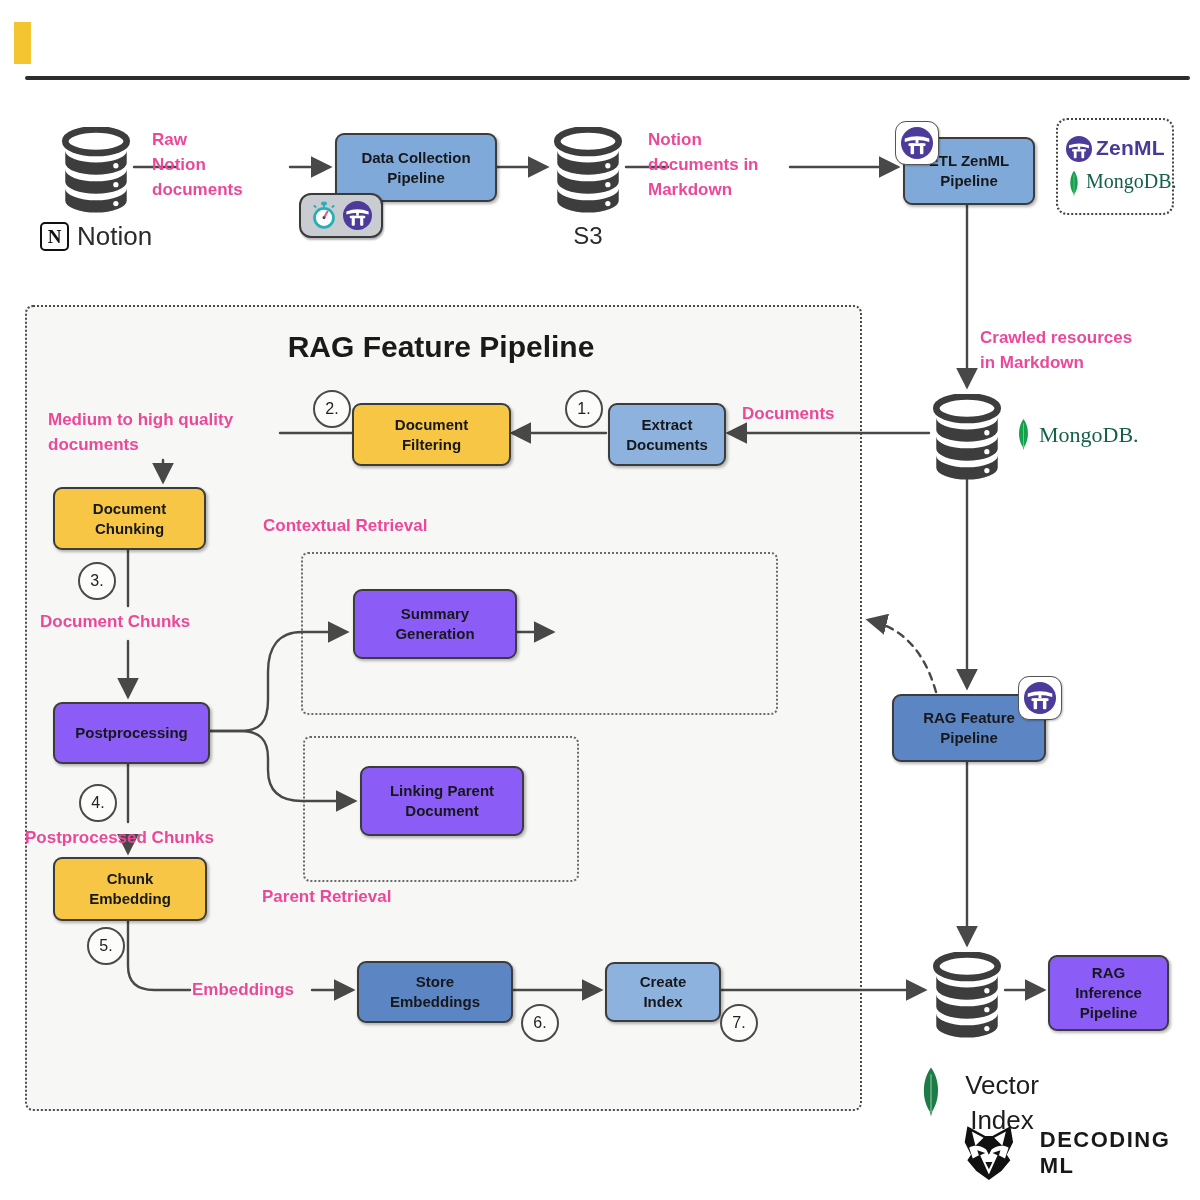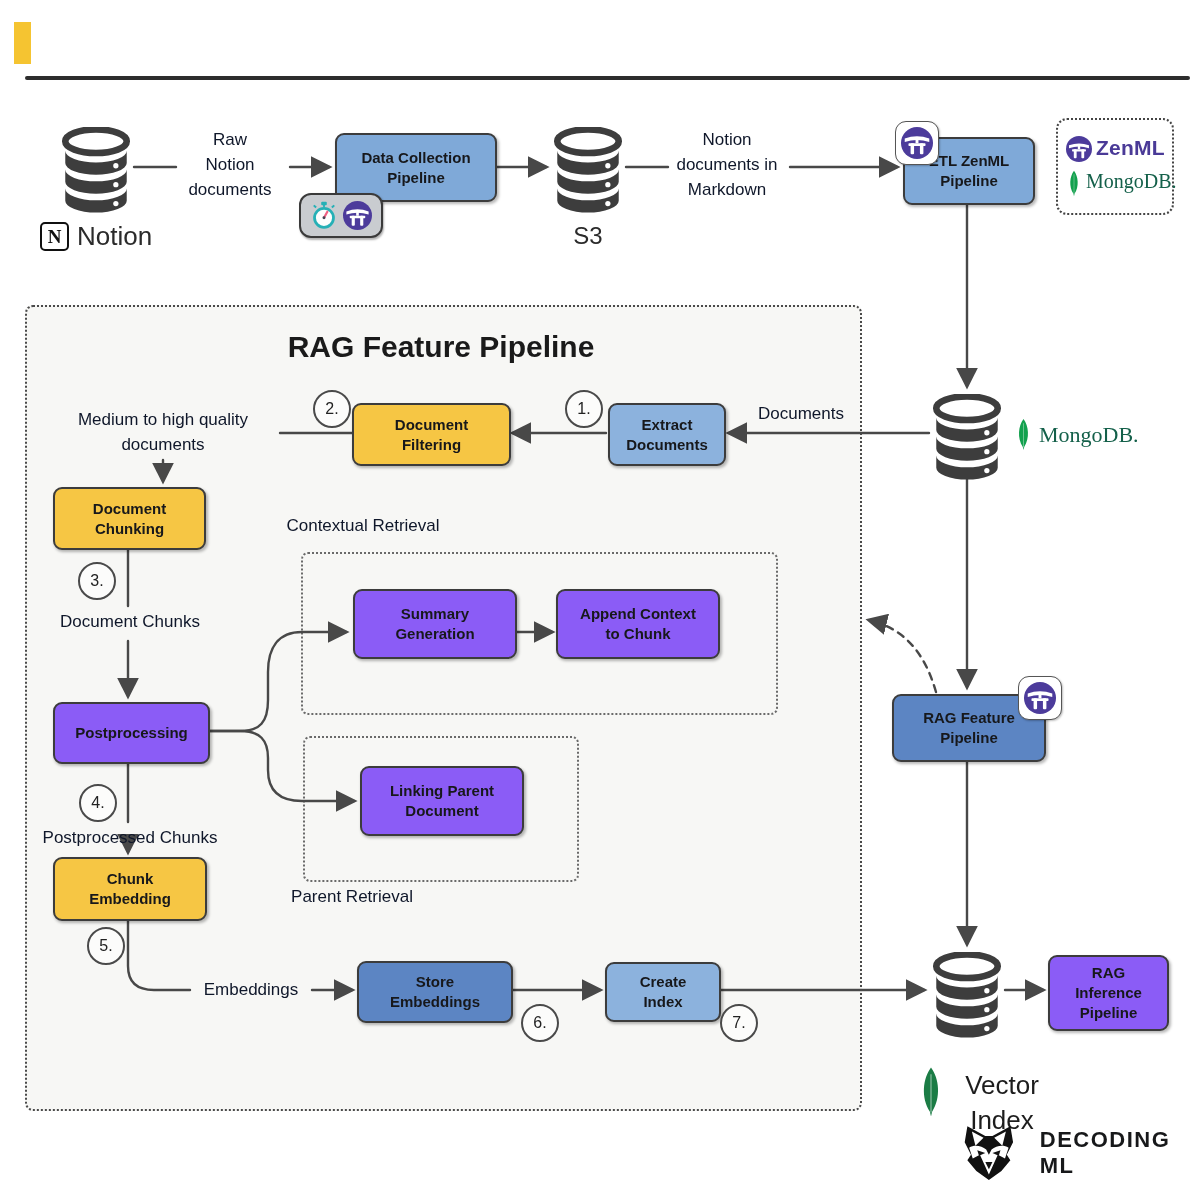--- a/index.html
+++ b/index.html
@@ -25,21 +25,21 @@
   .box{position:absolute;border:2px solid #3c3c3c;border-radius:9px;display:flex;align-items:center;
     justify-content:center;text-align:center;font-weight:700;font-size:15px;line-height:1.32;
     color:#17181b;white-space:pre-line;box-shadow:1.5px 2px 3px rgba(0,0,0,.28);z-index:3;}
   .yellow{background:#F6C644;}
   .orange{background:#8b5cf6;}
   .blue{background:#7FA9D8;}
   .blue-light{background:#8CB2DD;text-align:center;}
   .blue-mid{background:#5C85C3;}
 
   
-  .flow-label{position:absolute;font-weight:400;font-size:17px;color:#0f172a;text-align:center;
+  .flow-label{position:absolute;font-weight:700;font-size:17px;color:#ec4899;
     white-space:pre-line;line-height:1.47;z-index:3;}
   .big-title{position:absolute;left:241px;top:330px;width:400px;text-align:center;font-size:30px;
     font-weight:700;color:#1a1a1a;z-index:3;}
   .plain-label{position:absolute;font-weight:400;color:#2b2b2b;z-index:3;}
 
   
   .step{position:absolute;width:34px;height:34px;border-radius:50%;background:#fcfcfb;
     border:2px solid #4a4a4a;display:flex;align-items:center;justify-content:center;
     font-size:16px;color:#222;z-index:4;}
 
@@ -211,20 +211,22 @@
       <span class="zenml-text">ZenML</span>
     </div>
     <div class="legend-row">
       <svg width="16" height="27" fill="#13a14e">
           <use href="#leaf"></use>
         </svg>
       <span class="mongo-text">MongoDB.</span>
     </div>
   </div>
 
+  <div class="flow-label" style="left:980px;top:326px;width:182px">Crawled resources
+in Markdown</div>
 
   <svg class="cyl" style="left:931px;top:394px" width="72" height="87">
       <use href="#db-cyl"></use>
     </svg>
   <div class="wordmark" style="left:1014px;top:418px">
     <svg width="19" height="33" fill="#13a14e">
         <use href="#leaf"></use>
       </svg>
     <span class="mongo-text">MongoDB.</span>
   </div>
@@ -244,22 +246,20 @@
   <div class="step" style="left:313px;top:390px">2.</div>
 
   <div class="box yellow" style="left:53px;top:487px;width:149px;height:59px">Document
 Chunking</div>
   <div class="step" style="left:78px;top:562px">3.</div>
   <div class="flow-label" style="left:40px;top:610px;width:180px">Document Chunks</div>
 
   <div class="flow-label" style="left:263px;top:514px;width:200px">Contextual Retrieval</div>
   <div class="box orange" style="left:353px;top:589px;width:160px;height:66px">Summary
 Generation</div>
-  <div class="box orange" style="left:556px;top:589px;width:160px;height:66px">Append Context
-to Chunk</div>
 
   <div class="box orange" style="left:53px;top:702px;width:153px;height:58px">Postprocessing</div>
   <div class="step" style="left:79px;top:784px">4.</div>
   <div class="flow-label" style="left:25px;top:826px;width:210px">Postprocessed Chunks</div>
 
   <div class="box orange" style="left:360px;top:766px;width:160px;height:66px">Linking Parent
 Document</div>
   <div class="flow-label" style="left:262px;top:885px;width:180px">Parent Retrieval</div>
 
   <div class="box yellow" style="left:53px;top:857px;width:150px;height:60px">Chunk

